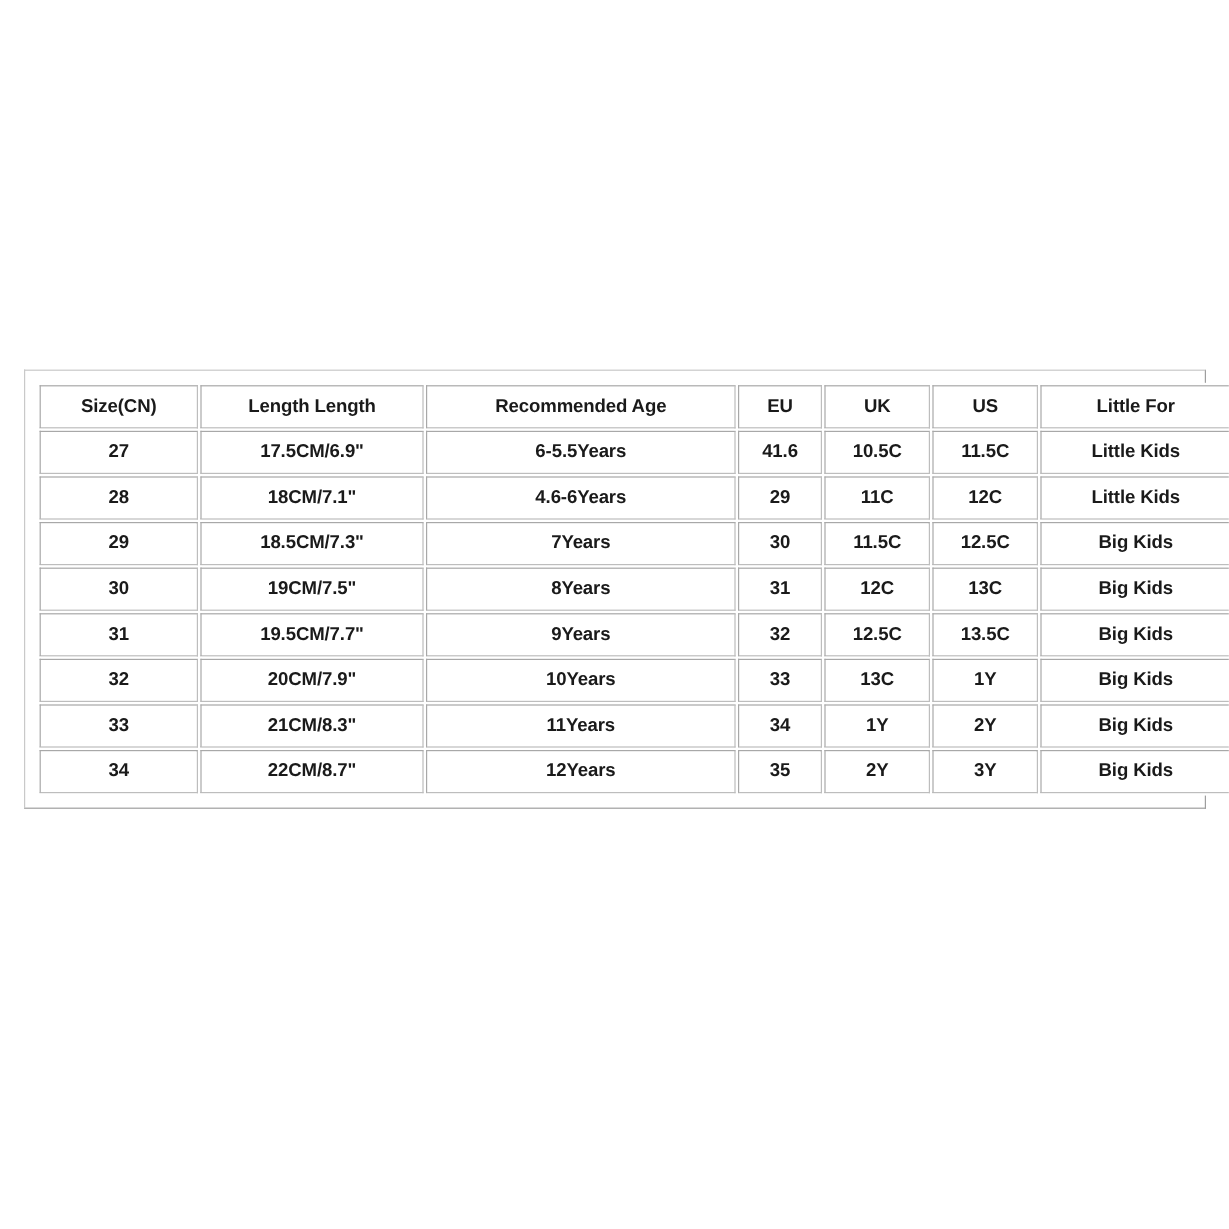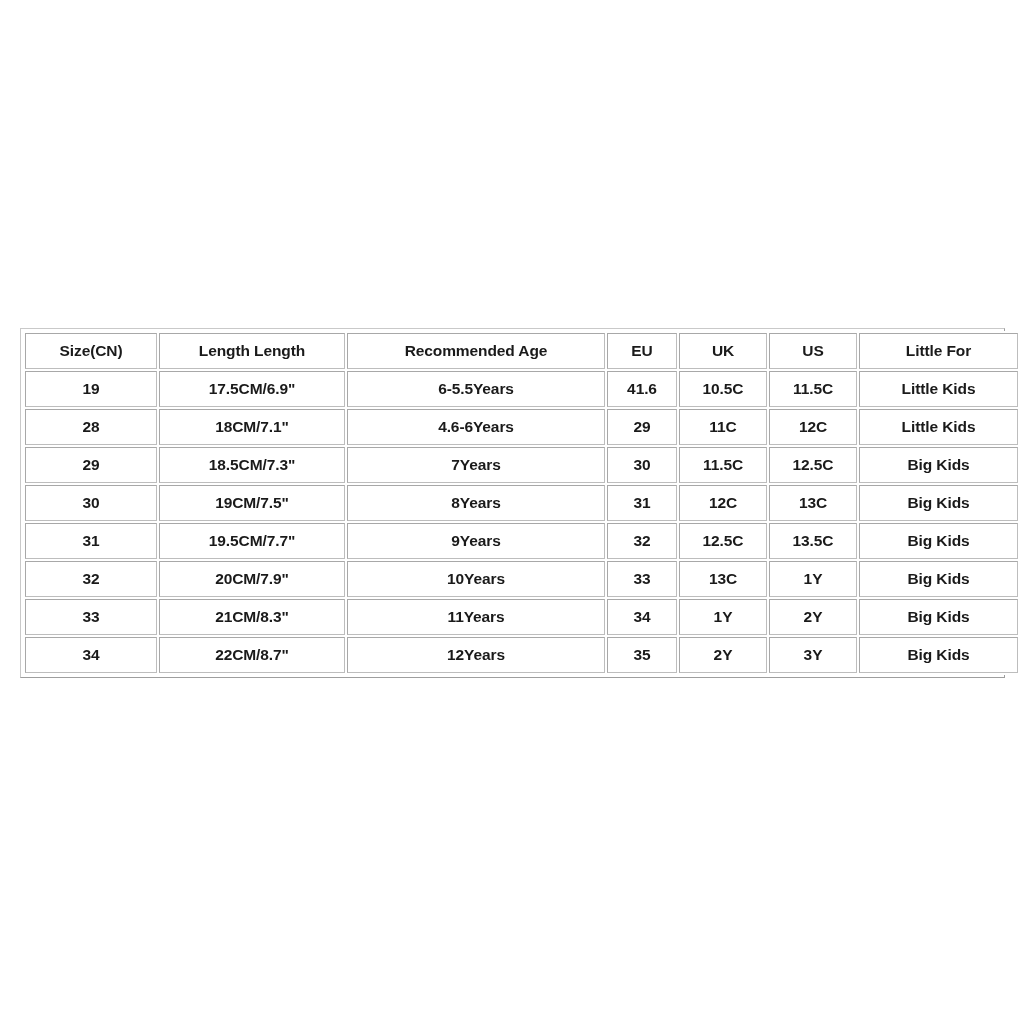--- a/index.html
+++ b/index.html
@@ -12,28 +12,28 @@
     height: 1024px;
     font-family: "Liberation Sans", sans-serif;
     position: relative;
     overflow: hidden;
   }
 
   
   #size-chart-wrap {
     position: absolute;
     left: 20px;
-    top: 328px;
+    top: 308px;
     width: 985px;
     box-sizing: border-box;
     border: 1px solid #c9c9c9;
     border-right-color: #9e9e9e;
     border-bottom-color: #9e9e9e;
     background: #ffffff;
-    padding: 2px;
+    padding: 10px;
   }
 
   table#size-chart {
     width: 100%;
     border-collapse: separate;
     border-spacing: 2px;
     table-layout: fixed;
     background: #ffffff;
   }
 
@@ -88,21 +88,21 @@
         <th>Length Length</th>
         <th>Recommended Age</th>
         <th>EU</th>
         <th>UK</th>
         <th>US</th>
         <th>Little For</th>
       </tr>
     </thead>
     <tbody>
       <tr>
-        <td>19</td>
+        <td>27</td>
         <td>17.5CM/6.9"</td>
         <td>6-5.5Years</td>
         <td>41.6</td>
         <td>10.5C</td>
         <td>11.5C</td>
         <td>Little Kids</td>
       </tr>
       <tr>
         <td>28</td>
         <td>18CM/7.1"</td>

